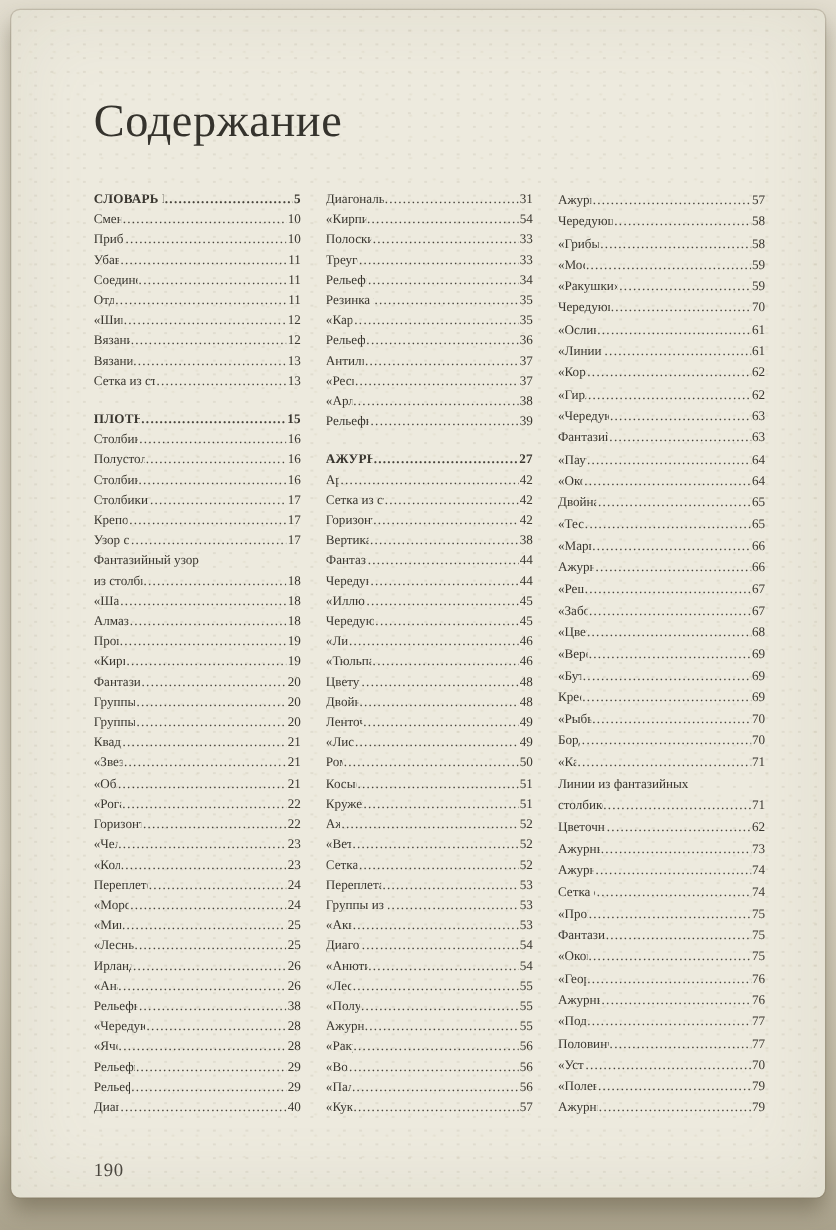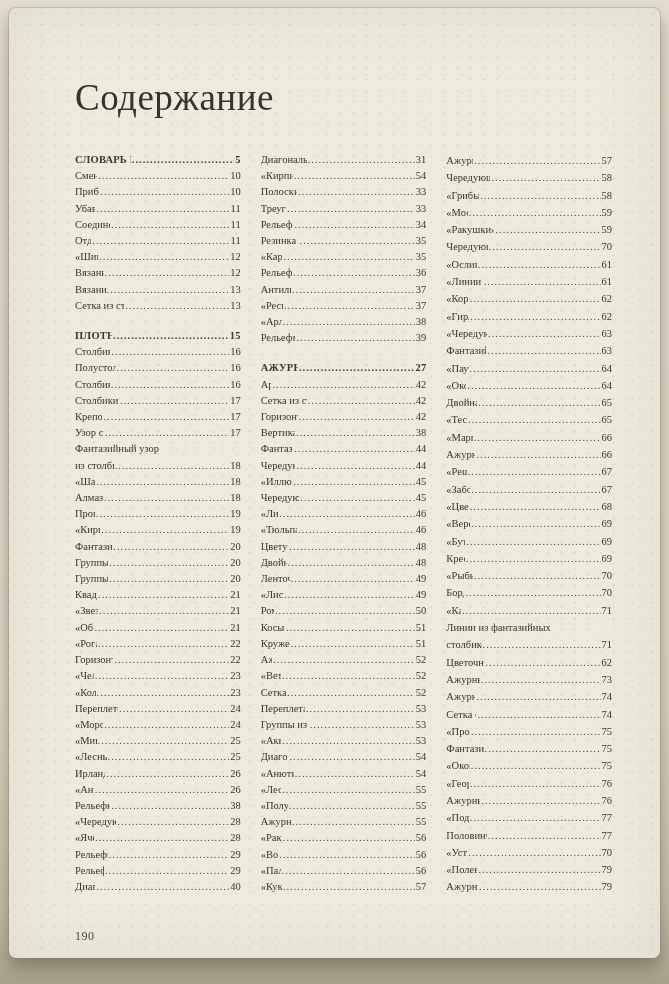--- a/index.html
+++ b/index.html
@@ -74,21 +74,21 @@
     color: #47433b;
   }
   .toc-dots::after {
     content: "......................................................................................";
     letter-spacing: 1px;
   }
   .toc-page { white-space: nowrap; flex-shrink: 0; }
   .folio {
     position: absolute;
     left: 66px; top: 921px;
-    font-size: 12px;
+    font-size: 15px;
     color: #4b473f;
     letter-spacing: .5px;
   }
 </style>
 </head>
 <body>
 
 <div class="scan">
   <div class="page">
     <h1 class="title">Содержание</h1>

